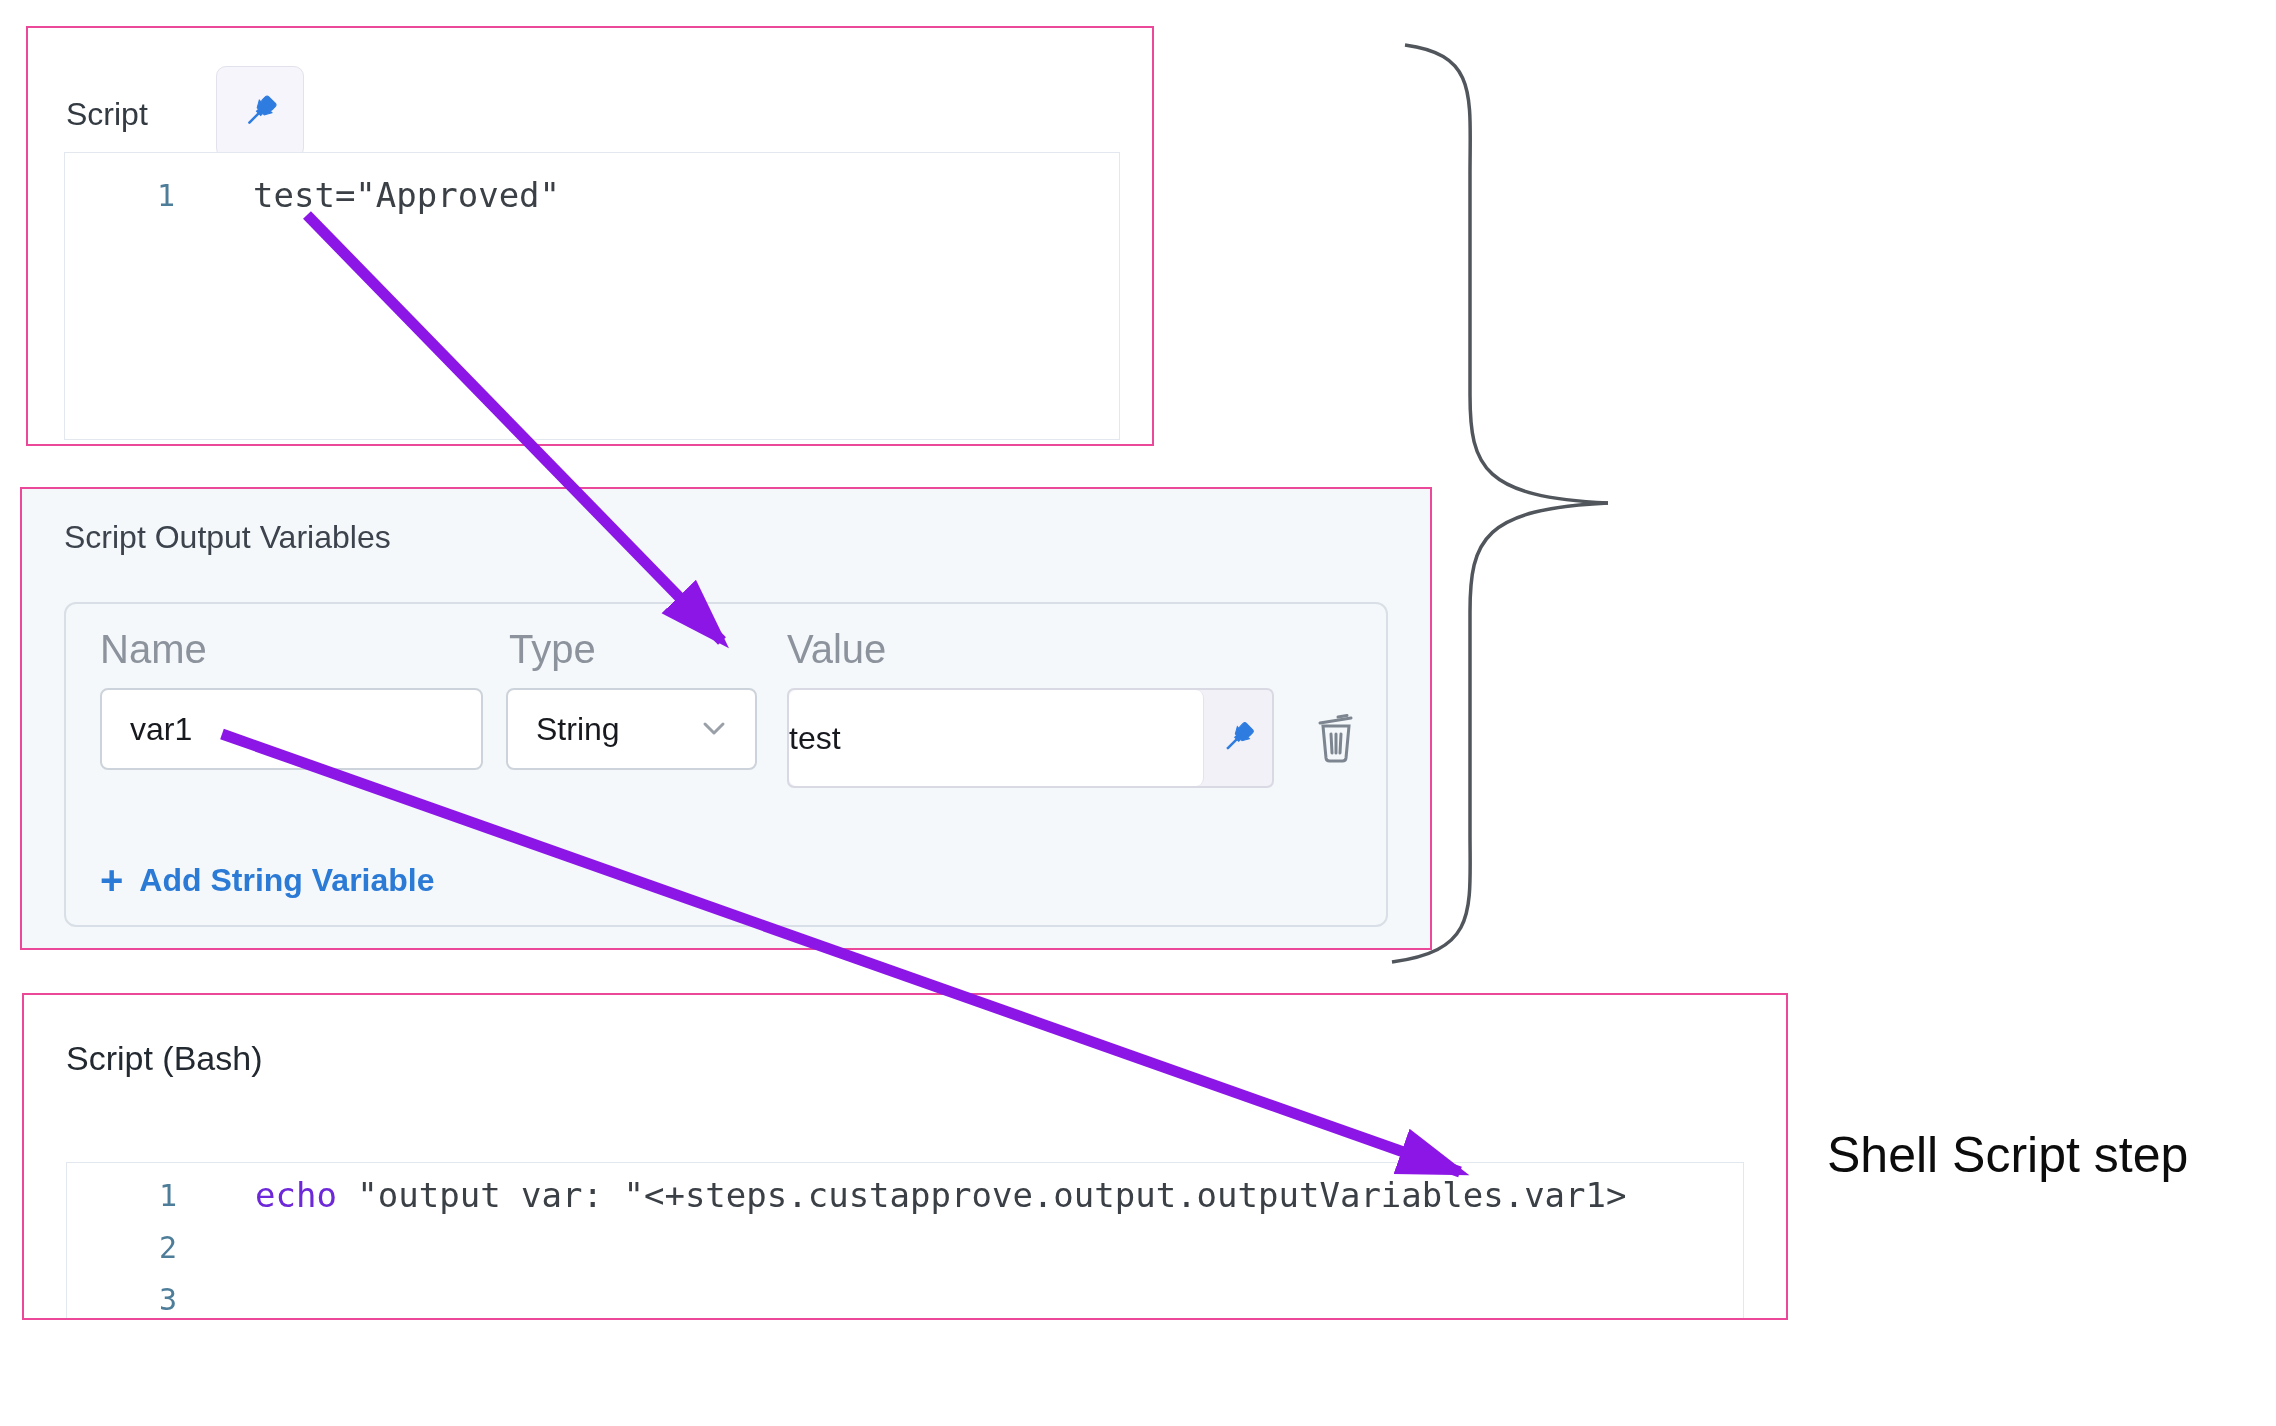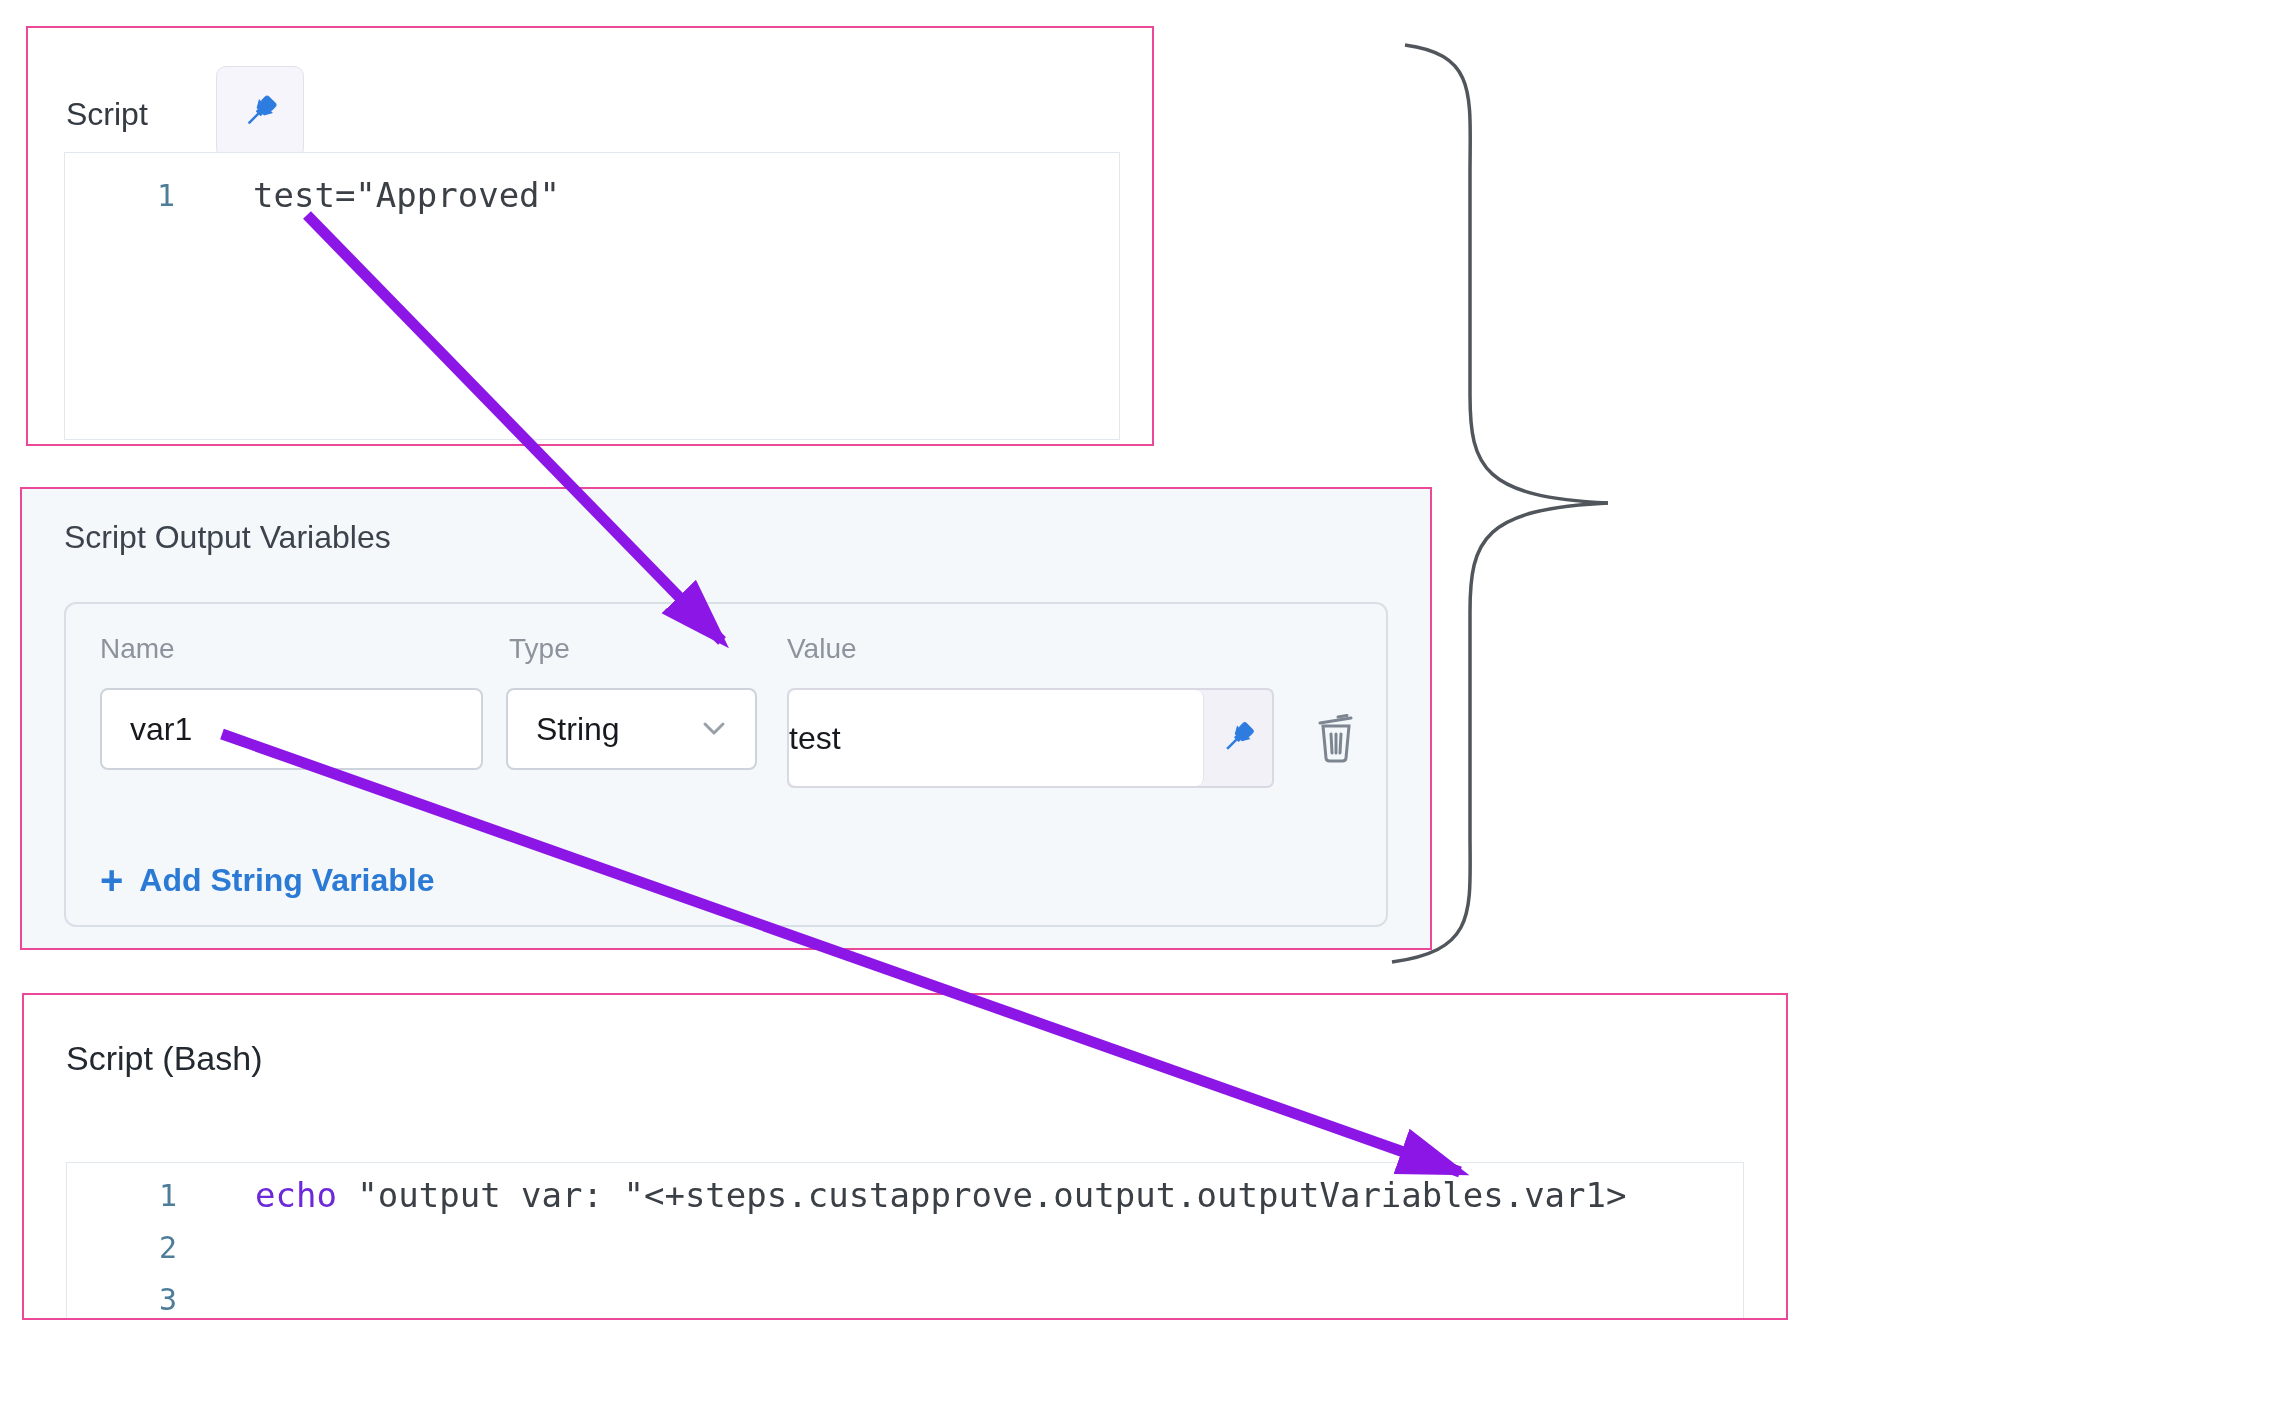--- a/index.html
+++ b/index.html
@@ -38,21 +38,21 @@
   }
   .kw{color:#6d28d9;}
 
   
   #vars-panel{left:20px;top:487px;width:1412px;height:463px;padding-left:24px;}
   #vars-title{position:absolute;left:42px;top:28px;font-size:32px;line-height:40px;color:#3c434d;}
   #vars-card{
     position:absolute;left:42px;top:113px;width:1324px;height:325px;
     box-sizing:border-box;border:2px solid #d9dfe6;border-radius:12px;
   }
-  .col-label{position:absolute;top:26px;font-size:28px;line-height:38px;color:#8d939d;}
+  .col-label{position:absolute;top:26px;font-size:40px;line-height:38px;color:#8d939d;}
   #label-name{left:34px;}
   #label-type{left:443px;}
   #label-value{left:721px;}
   .field{
     position:absolute;top:84px;height:82px;box-sizing:border-box;
     background:#ffffff;border:2px solid #cdd3da;border-radius:8px;
     display:flex;align-items:center;
     font-size:32px;color:#17191e;
   }
   .field .val{padding-left:28px;}
@@ -191,20 +191,21 @@
         <div class="gutter">2</div>
         <div class="code-text"></div>
       </div>
       <div class="code-row">
         <div class="gutter">3</div>
         <div class="code-text"></div>
       </div>
     </div>
   </div>
 
+  <div id="annotation-shell" class="annotation">Shell Script step</div>
 
   <svg id="overlay">
     <defs>
       <marker id="arrowhead" markerUnits="userSpaceOnUse" markerWidth="74" markerHeight="52" refX="62" refY="26" orient="auto">
         <path d="M0,2 L72,26 L0,50 Z" fill="#8c16e6"></path>
       </marker>
     </defs>
 
     <g>
       <path d="M 1405,45 C 1478,55 1470,95 1470,175 L 1470,395 C 1470,468 1484,497 1608,503" fill="none" stroke="#51565c" stroke-width="3.5"></path>

